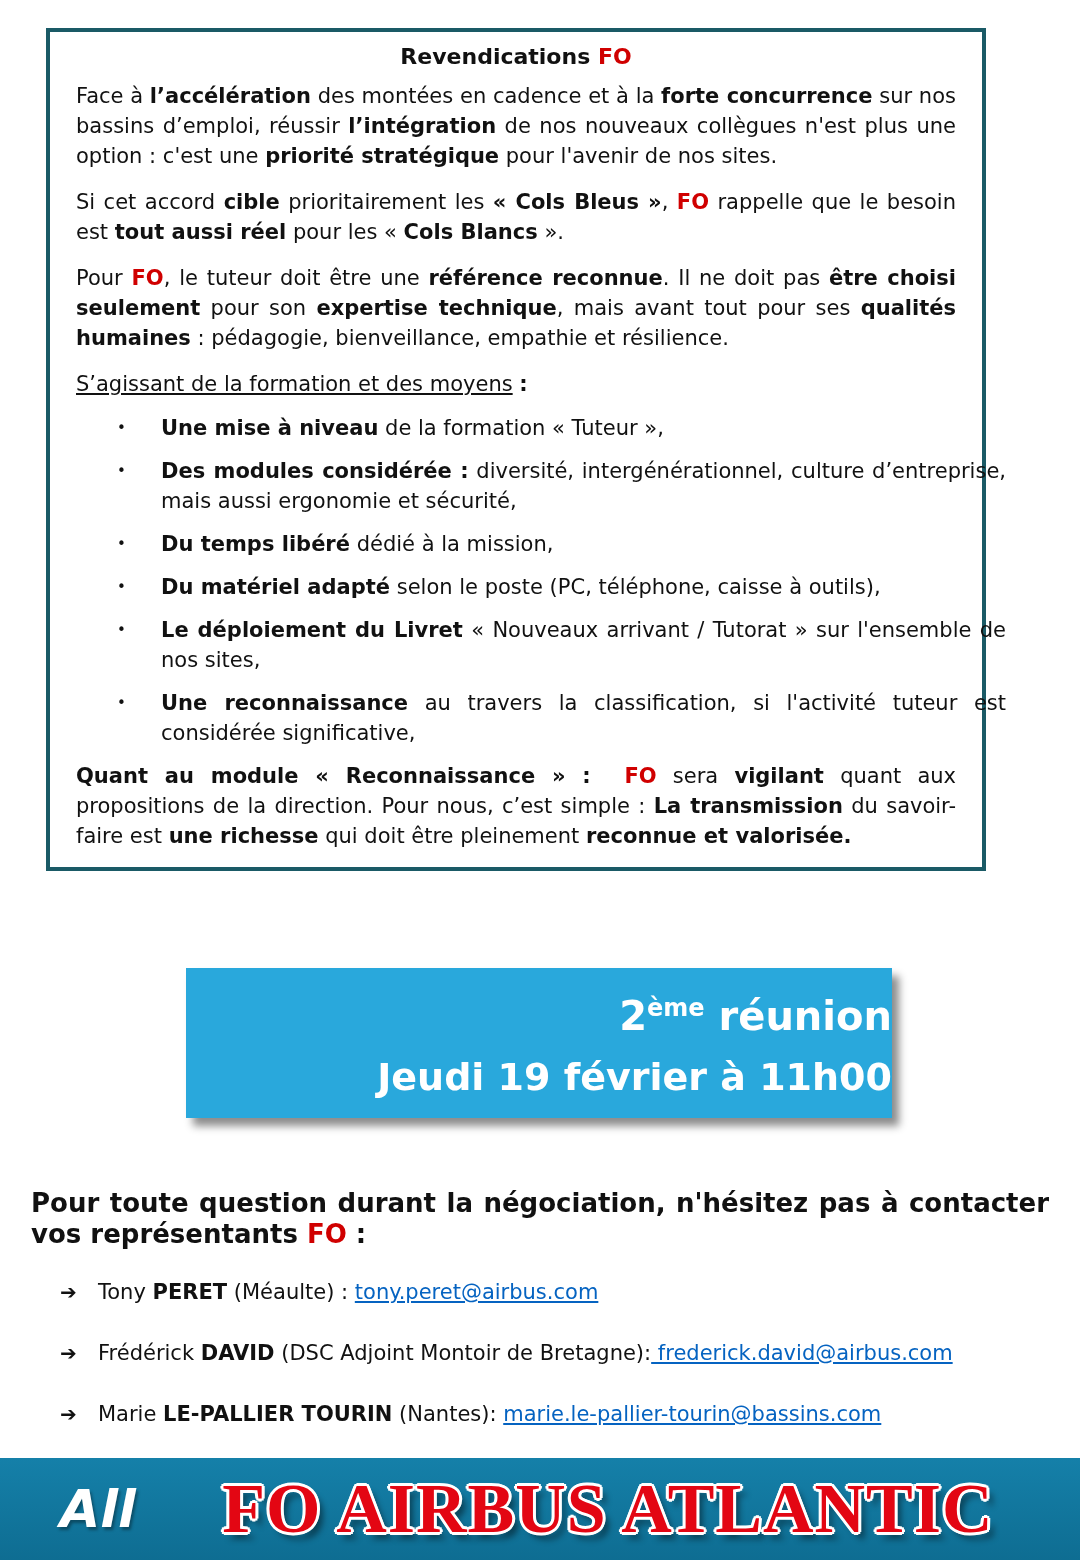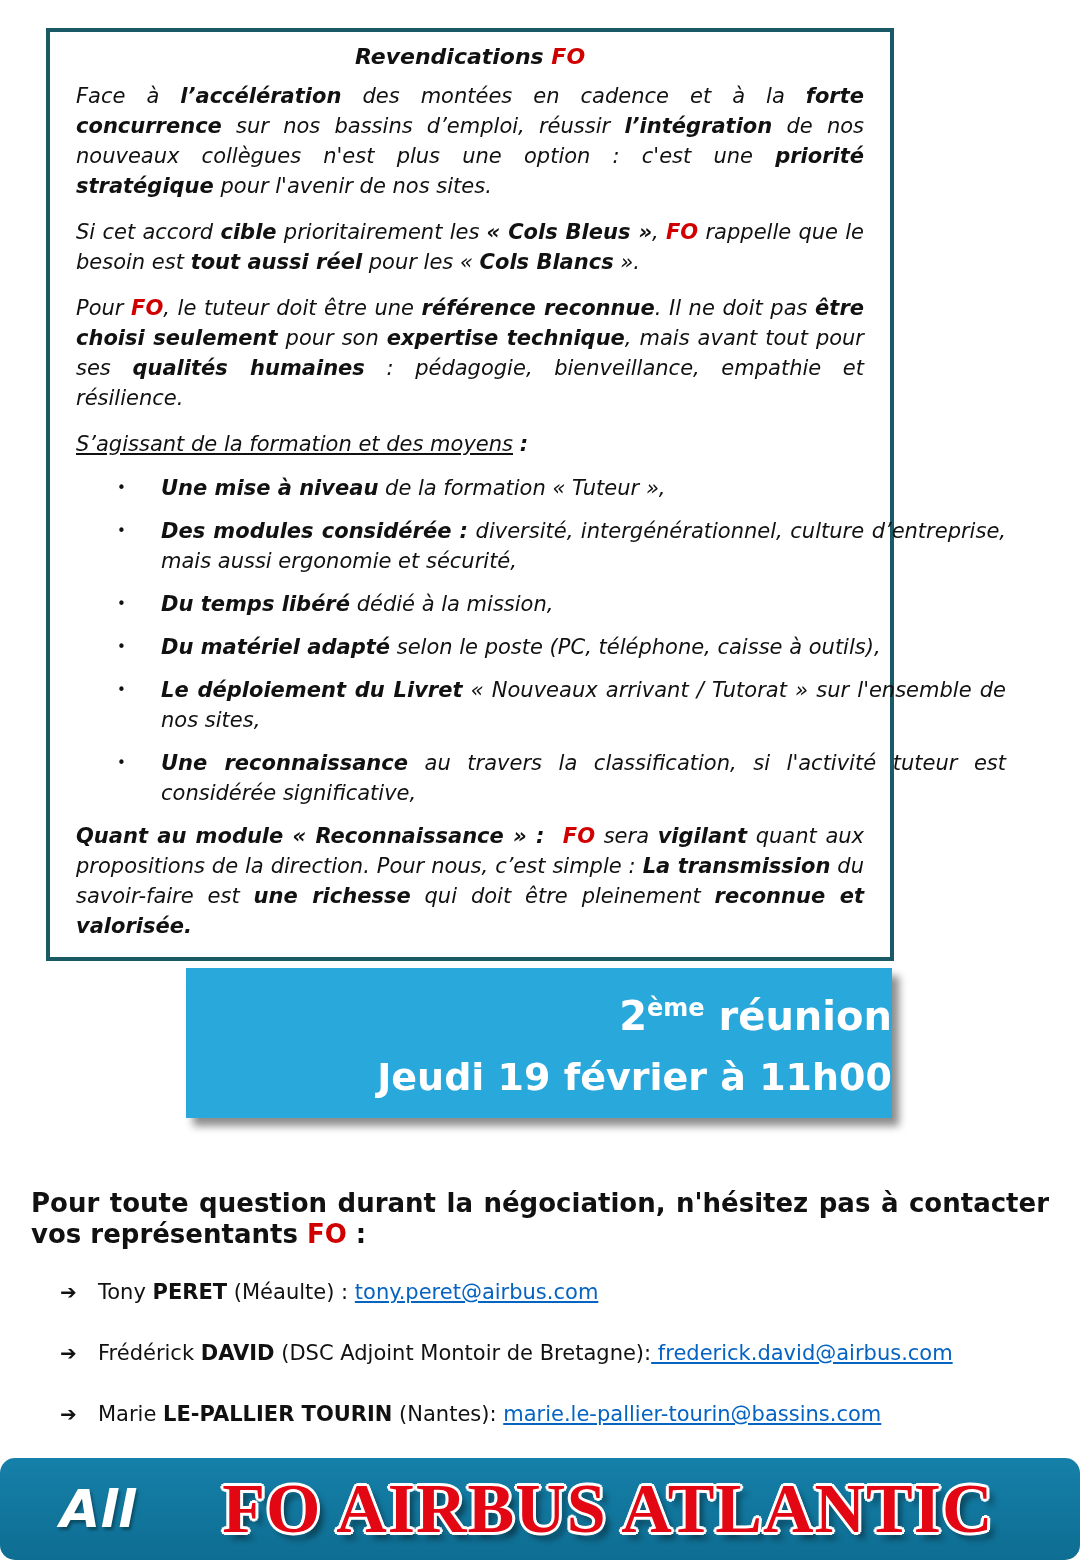--- a/index.html
+++ b/index.html
@@ -10,23 +10,23 @@
     font-family: "DejaVu Sans", "Liberation Sans", sans-serif;
     overflow: hidden;
   }
   .b   { font-weight: bold; }
   .red { color: var(--fo-red, #d00000); }
   .u   { text-decoration: underline; }
   .sup { vertical-align: super; font-size: 60%; }
   .link { color: var(--link-blue, #0563C1); cursor: pointer; }
 
   .rev-box {
-    position: absolute; left: 46px; top: 28px; width: 848px;
+    position: absolute; left: 46px; top: 28px; width: 940px;
     border: 4px solid var(--box-border, #1a5a66);
-    padding: 12px 26px 16px; background: #fff; font-style: italic;
+    padding: 12px 26px 16px; background: #fff;
   }
   .box-title { margin: 0 0 12px; text-align: center; font-size: 22px; font-weight: bold; }
   .para { margin: 0 0 16px; font-size: 21px; line-height: 30px; text-align: justify; }
   .heading-underline { margin-bottom: 14px; text-align: left; }
   .bullet-list { list-style: none; margin: 0 0 2px; padding: 0; }
   .bullet-list li {
     position: relative; margin: 0 0 13px 85px; width: 845px;
     font-size: 21px; line-height: 30px; text-align: justify;
   }
   .bullet { position: absolute; left: -44px; top: 0; font-size: 15px; }
@@ -46,21 +46,21 @@
   .contact-intro {
     margin: 0 3px 28px; font-size: 26px; line-height: 31px;
     font-weight: bold; text-align: justify;
   }
   .contact-item { position: relative; margin: 0 0 33px 70px; font-size: 21px; line-height: 28px; }
   .arrow { position: absolute; left: -38px; top: 0; font-size: 20px; }
 
   .footer {
     position: absolute; left: 0; top: 1458px; width: 1080px; height: 102px;
     background: linear-gradient(180deg, var(--footer-blue, #1580a9) 0%, #0e6d92 100%);
-    display: flex; align-items: center; border-radius: 15px;
+    display: flex; align-items: center;
   }
   .footer-all {
     font-size: 52px; font-weight: bold; font-style: italic;
     color: #ffffff; margin-left: 60px;
     text-shadow: 2px 3px 3px rgba(0,0,0,0.35);
   }
   .footer-title {
     flex: 1; text-align: center;
     font-family: "Liberation Serif", "DejaVu Serif", serif;
     font-weight: bold; font-size: 70px; letter-spacing: 1px;

